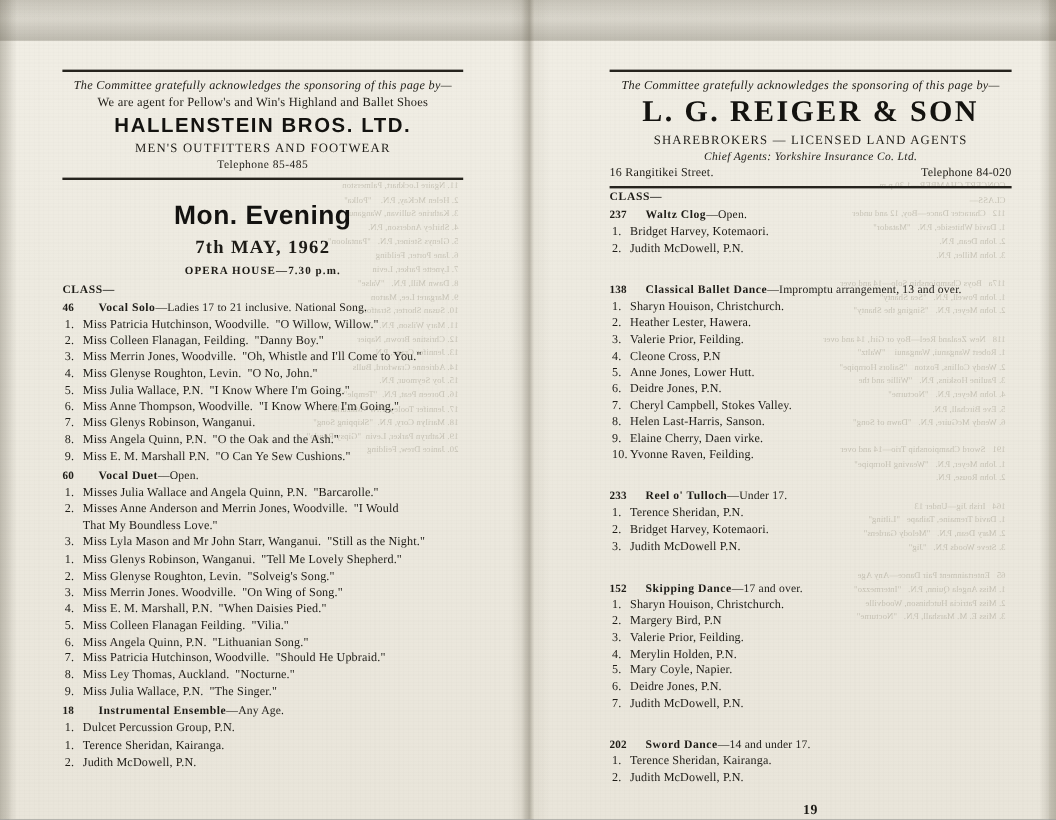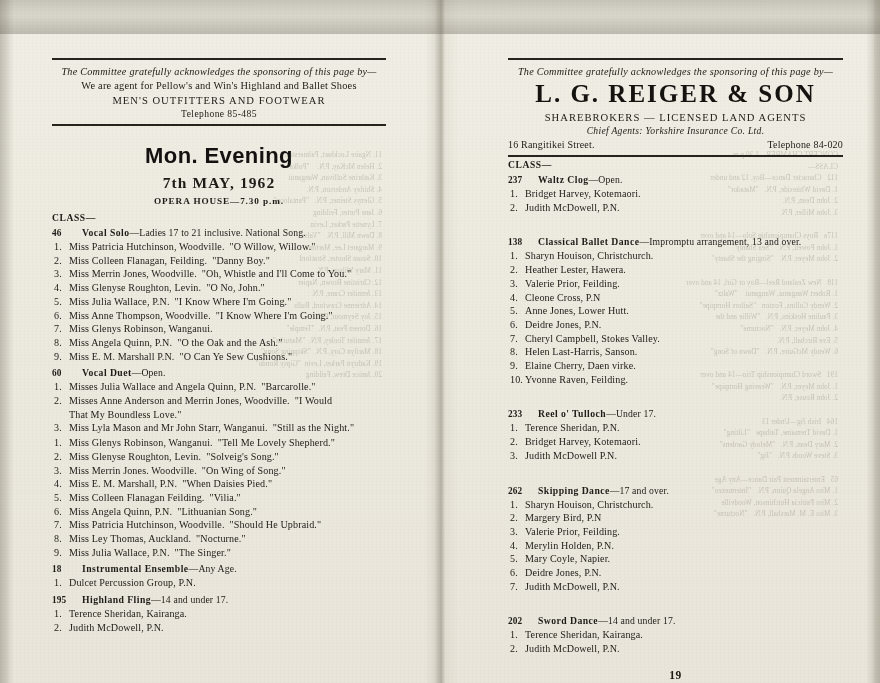--- a/index.html
+++ b/index.html
@@ -303,20 +303,21 @@
 1. Miss Angela Quinn, P.N.   "Intermezzo"
 2. Miss Patricia Hutchinson, Woodville
 3. Miss E. M. Marshall, P.N.   "Nocturne"</div>
 
   <div class="col left">
 
     <div class="ad">
       <hr class="rule">
       <div class="ad-credit">The Committee gratefully acknowledges the sponsoring of this page by—</div>
       <div class="ad-sub">We are agent for Pellow's and Win's Highland and Ballet Shoes</div>
+      <div class="ad-name">HALLENSTEIN  BROS.  LTD.</div>
       <div class="ad-line2">MEN'S  OUTFITTERS  AND  FOOTWEAR</div>
       <div class="ad-line3">Telephone  85-485</div>
       <hr class="rule ad-rule-bottom">
     </div>
 
     <div class="evening">
       <div class="evening-title">Mon. Evening</div>
       <div class="evening-date">7th   MAY,   1962</div>
       <div class="evening-venue">OPERA  HOUSE—7.30  p.m.</div>
     </div>
@@ -434,24 +435,20 @@
           <span class="class-no">18</span>
           <span><span class="class-title">Instrumental Ensemble</span><span class="class-rest">—Any Age.</span></span>
         </div>
         <div class="entry">
             <span class="entry-no">1.</span>
             <span class="entry-body"><span>Dulcet Percussion Group, P.N.</span></span>
           </div>
       </div>
 
       <div class="class-block">
-        <div class="class-head">
-          <span class="class-no">195</span>
-          <span><span class="class-title">Highland Fling</span><span class="class-rest">—14 and under 17.</span></span>
-        </div>
         <div class="entry">
             <span class="entry-no">1.</span>
             <span class="entry-body"><span>Terence Sheridan, Kairanga.</span></span>
           </div>
         <div class="entry">
             <span class="entry-no">2.</span>
             <span class="entry-body"><span>Judith McDowell, P.N.</span></span>
           </div>
       </div>
     </div>
@@ -559,21 +556,21 @@
         <div class="entry">
             <span class="entry-no">3.</span>
             <span class="entry-body"><span>Judith McDowell P.N.</span></span>
           </div>
       </div>
 
       <div class="spacer-md"></div>
 
       <div class="class-block">
         <div class="class-head">
-          <span class="class-no">262</span>
+          <span class="class-no">152</span>
           <span><span class="class-title">Skipping Dance</span><span class="class-rest">—17 and over.</span></span>
         </div>
         <div class="entry">
             <span class="entry-no">1.</span>
             <span class="entry-body"><span>Sharyn Houison, Christchurch.</span></span>
           </div>
         <div class="entry">
             <span class="entry-no">2.</span>
             <span class="entry-body"><span>Margery Bird, P.N</span></span>
           </div>

